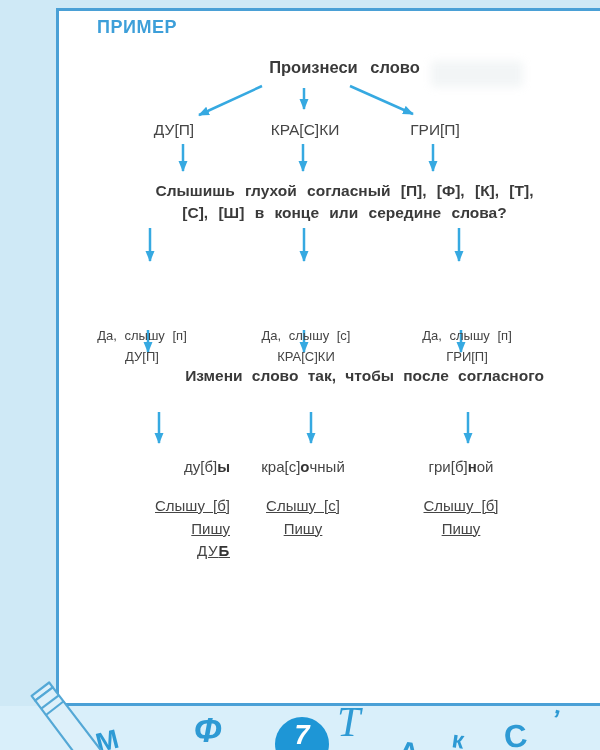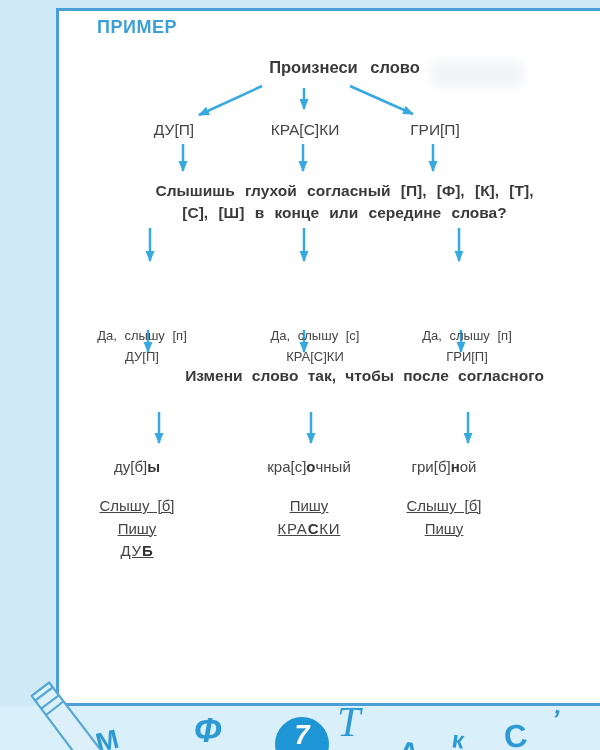--- a/index.html
+++ b/index.html
@@ -33,28 +33,28 @@
   .arrows { position:absolute; left:0; top:0; width:484px; height:692px; pointer-events:none; }
   .row-cell { position:absolute; text-align:center; font-size:15.5px; color:#454545; }
   .words-row .row-cell { top:110px; width:140px; }
   .wc1 { left:45px; } .wc2 { left:176px; } .wc3 { left:306px; }
   .question {
     position:absolute; left:0; top:169px; width:100%;
     text-align:center; font-weight:bold; font-size:15.5px; line-height:22px;
     word-spacing:6px; color:#3a3a3a;
   }
   .answers-row .row-cell { top:273px; width:150px; line-height:21px; font-size:13px; word-spacing:4px;margin-top:41px; }
-  .ac1 { left:8px; } .ac2 { left:181px; } .ac3 { left:333px; }
+  .ac1 { left:8px; } .ac2 { left:172px; } .ac3 { left:333px; }
   .instruction {
     position:absolute; left:0; top:354px; width:100%;
     text-align:center; font-weight:bold; font-size:15.5px; line-height:22px;
     word-spacing:5px; color:#3a3a3a;padding-left:40px;
   }
   .changed-row .row-cell { top:447px; width:150px; font-size:15px; }
-  .cc1 { left:3px; } .cc2 { left:175px; } .cc3 { left:310px; }
+  .cc1 { left:21px;text-align:right; } .cc2 { left:169px; } .cc3 { left:327px; }
   .results-row .row-cell { top:484px; width:150px; line-height:22.5px; font-size:15px; word-spacing:4px;text-decoration:underline; }
   .result-word { font-size:15px; letter-spacing:.8px; }
   .watermark {
     position:absolute; left:372px; top:50px; width:92px; height:26px;
     background:rgba(185,197,205,.18); filter:blur(4px); border-radius:4px;
   }
   .pencil-layer { position:absolute; left:0; top:0; width:600px; height:750px; z-index:5; pointer-events:none; }
   .fl { position:absolute; color:#2e9ad4; z-index:2; }
   .fl0 { left:96px;  top:726px; font-size:27px; font-weight:bold; transform:rotate(-14deg); }
   .fl1 { left:194px; top:710px; font-size:35px; font-weight:bold; font-style:italic; }
@@ -147,22 +147,22 @@
     <div class="row-cell cc3"><span>гри[б]</span><b>н</b><span>ой</span></div>
   </div>
 
   <div class="results-row">
     <div class="row-cell cc1">
       <div>Слышу [б]</div>
       <div>Пишу</div>
       <div class="result-word"><span>ДУ</span><b>Б</b><span></span></div>
     </div>
     <div class="row-cell cc2">
+      <div>Слышу [с]</div>
       <div>Пишу</div>
-      <div class="result-word"><span>КРА</span><b>С</b><span>КИ</span></div>
     </div>
     <div class="row-cell cc3">
       <div>Слышу [б]</div>
       <div>Пишу</div>
     </div>
   </div>
 
 </div>
 
 <svg class="pencil-layer" viewBox="0 0 600 750">

